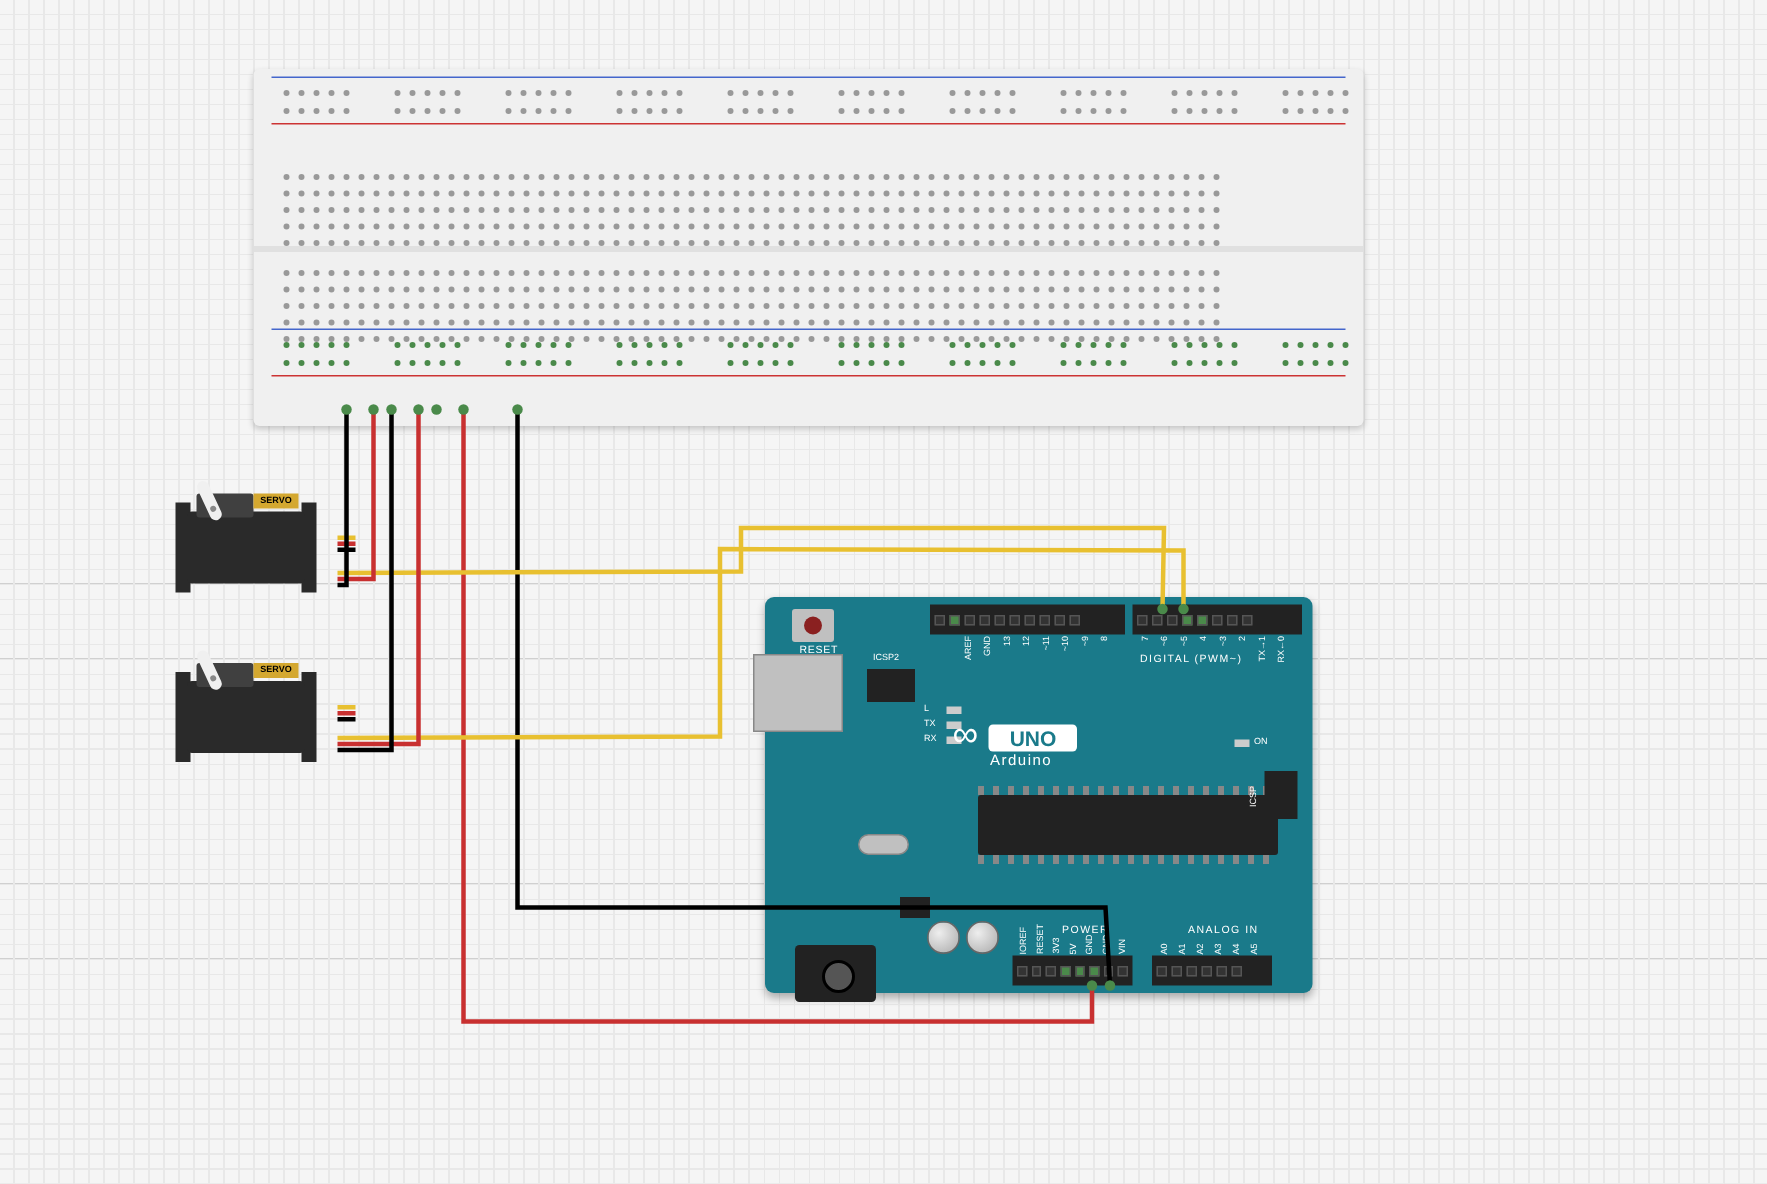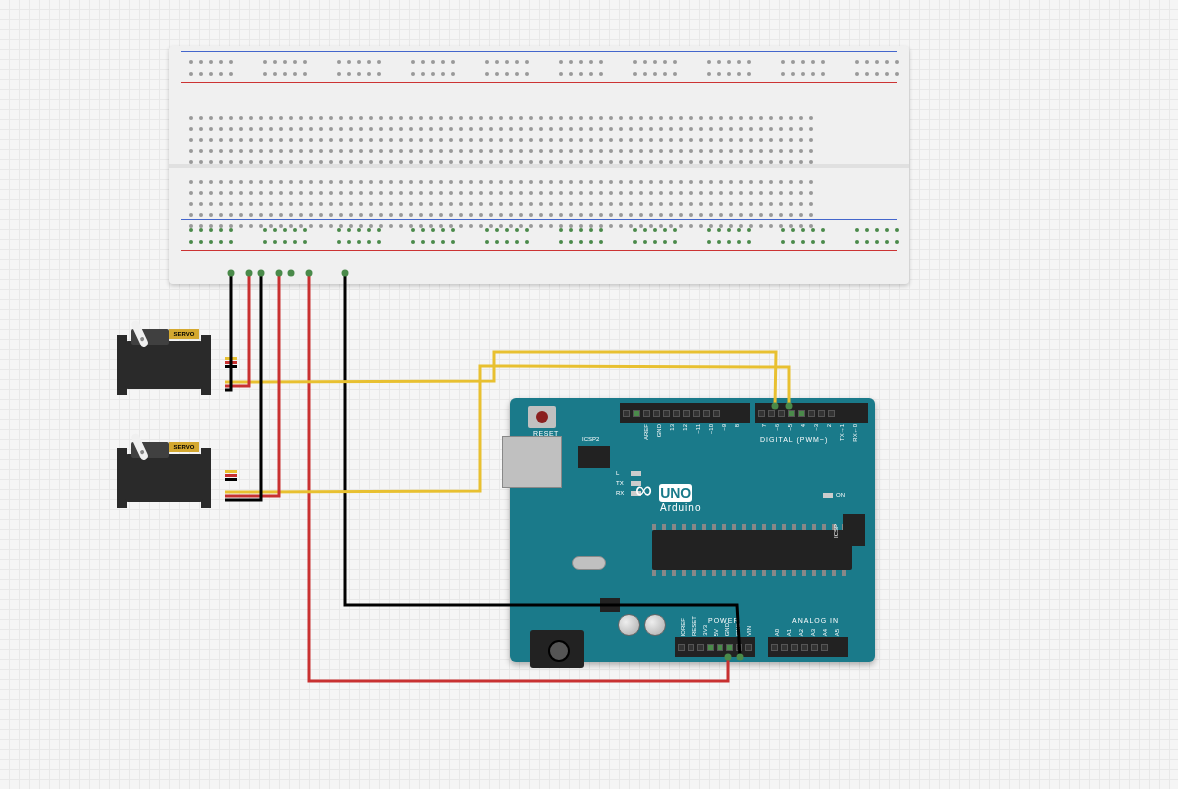--- a/index.html
+++ b/index.html
@@ -27,21 +27,21 @@
 
 .arduino{position:absolute;left:510px;top:398px;width:365px;height:264px;background:#1a7a8a;border-radius:6px;box-shadow:0 3px 6px rgba(0,0,0,.3)}
 .ard-usb{position:absolute;left:-8px;top:38px;width:60px;height:52px;background:#c0c0c0;border:1px solid #888}
 .ard-power{position:absolute;left:20px;bottom:-6px;width:54px;height:38px;background:#222;border-radius:3px}
 .ard-power::before{content:"";position:absolute;left:18px;top:10px;width:18px;height:18px;border-radius:50%;background:#555;border:2px solid #000}
 .ard-reset-btn{position:absolute;left:18px;top:8px;width:28px;height:22px;background:#c0c0c0;border-radius:2px;display:flex;align-items:center;justify-content:center}
 .ard-reset-btn::after{content:"";width:12px;height:12px;border-radius:50%;background:#8a2020}
 .ard-reset-lbl{position:absolute;left:23px;top:32px;font-size:7px;color:#fff;letter-spacing:.5px}
 .ard-logo{position:absolute;left:125px;top:78px;color:#fff;font-size:18px;font-family:Arial}
 .ard-logo .inf{font-size:24px;letter-spacing:-2px}
-.ard-logo .uno{background:#fff;color:#1a7a8a;padding:1px 1px;border-radius:3px;font-weight:bold;font-size:14px;margin-left:4px}
+.ard-logo .uno{background:#fff;color:#1a7a8a;padding:1px 14px;border-radius:3px;font-weight:bold;font-size:14px;margin-left:4px}
 .ard-sub{position:absolute;left:150px;top:104px;color:#fff;font-size:10px;letter-spacing:1px}
 .ard-header{position:absolute;height:20px;background:#222;display:flex;align-items:center;padding:0 3px;gap:3px}
 .ard-h-top1{top:5px;left:110px;width:130px}
 .ard-h-top2{top:5px;left:245px;width:113px}
 .ard-h-bot1{bottom:5px;left:165px;width:80px}
 .ard-h-bot2{bottom:5px;left:258px;width:80px}
 .ard-pin{width:7px;height:7px;background:#333;border:1px solid #555}
 .ard-pin.g{background:#4a8a4a}
 .ard-pinlabel{position:absolute;font-size:6px;color:#fff;writing-mode:vertical-rl;transform:rotate(180deg)}
 .ard-section-lbl{position:absolute;font-size:7px;color:#fff;letter-spacing:1px}

